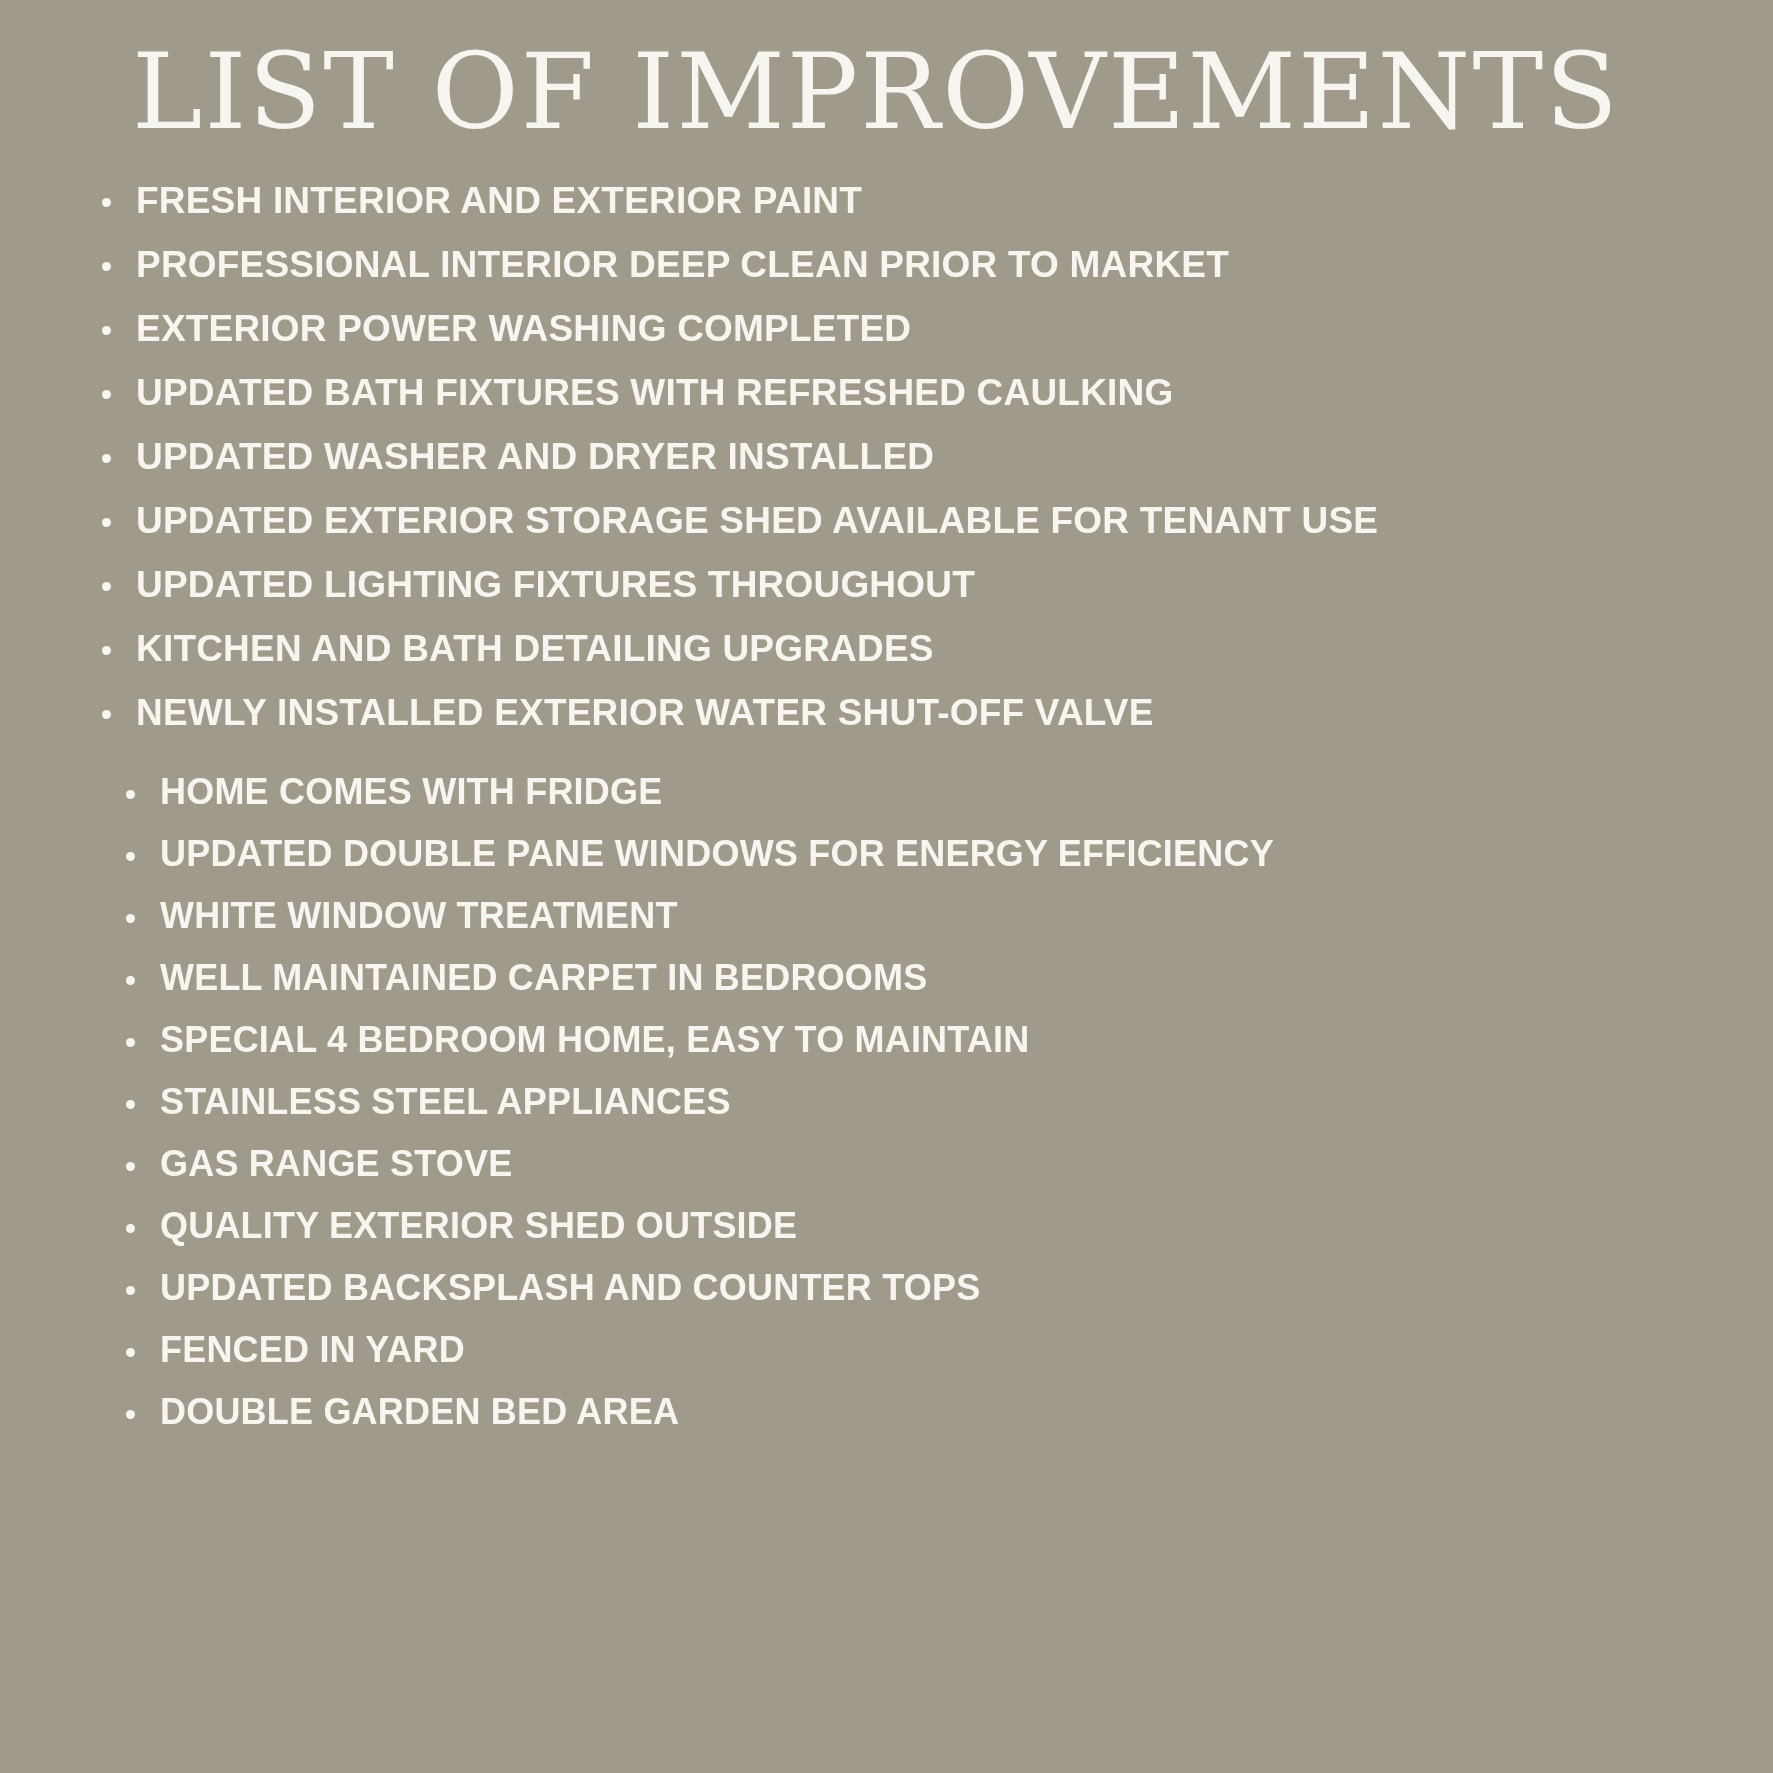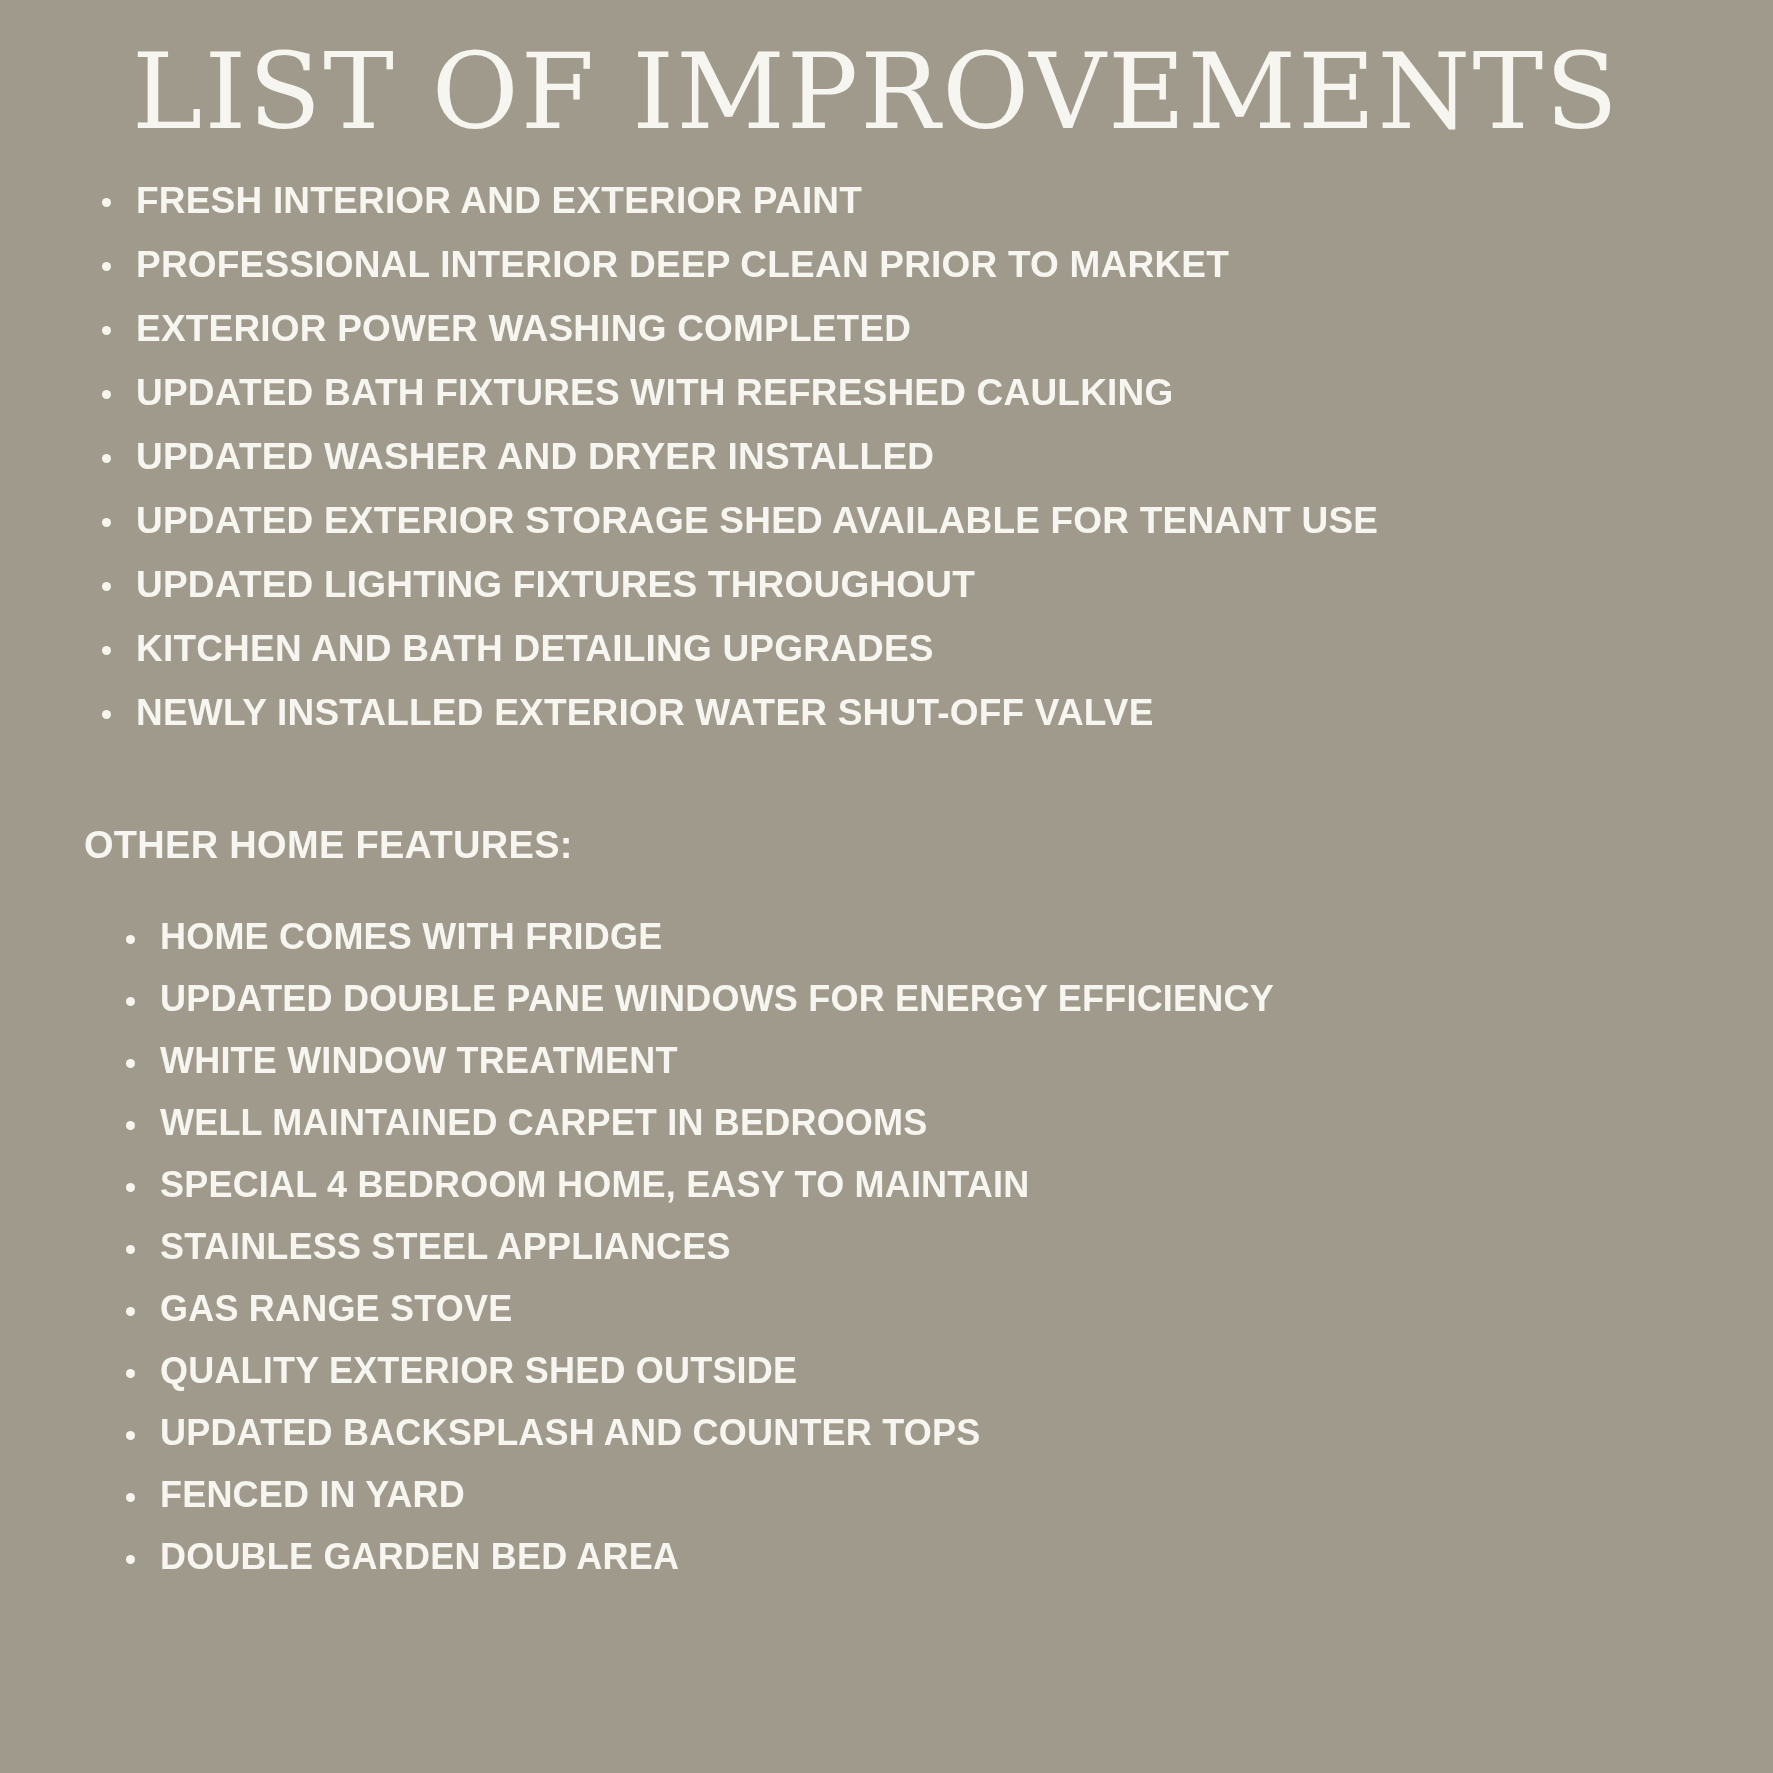--- a/index.html
+++ b/index.html
@@ -99,21 +99,20 @@
     <li>PROFESSIONAL INTERIOR DEEP CLEAN PRIOR TO MARKET</li>
     <li>EXTERIOR POWER WASHING COMPLETED</li>
     <li>UPDATED BATH FIXTURES WITH REFRESHED CAULKING</li>
     <li>UPDATED WASHER AND DRYER INSTALLED</li>
     <li>UPDATED EXTERIOR STORAGE SHED AVAILABLE FOR TENANT USE</li>
     <li>UPDATED LIGHTING FIXTURES THROUGHOUT</li>
     <li>KITCHEN AND BATH DETAILING UPGRADES</li>
     <li>NEWLY INSTALLED EXTERIOR WATER SHUT-OFF VALVE</li>
   </ul>
 
-  <div class="section-heading">OTHER HOME FEATURES:</div>
 
   <ul class="list-secondary">
     <li>HOME COMES WITH FRIDGE</li>
     <li>UPDATED DOUBLE PANE WINDOWS FOR ENERGY EFFICIENCY</li>
     <li>WHITE WINDOW TREATMENT</li>
     <li>WELL MAINTAINED CARPET IN BEDROOMS</li>
     <li>SPECIAL 4 BEDROOM HOME, EASY TO MAINTAIN</li>
     <li>STAINLESS STEEL APPLIANCES</li>
     <li>GAS RANGE STOVE</li>
     <li>QUALITY EXTERIOR SHED OUTSIDE</li>

